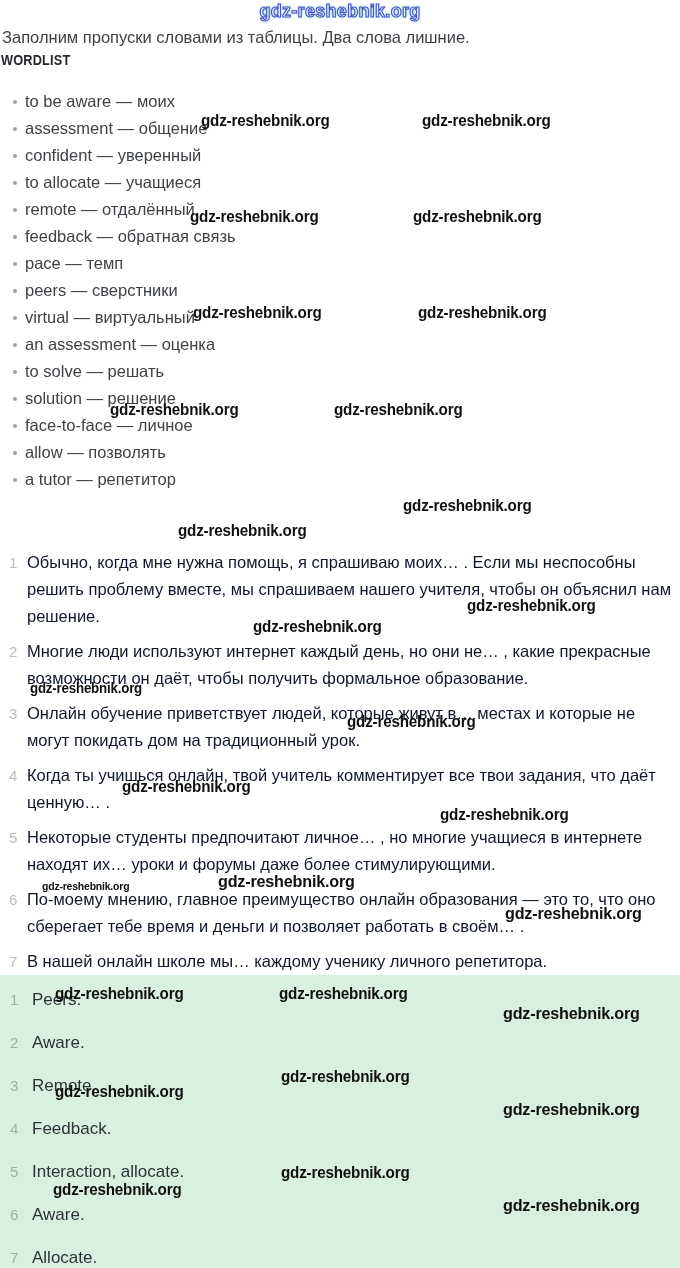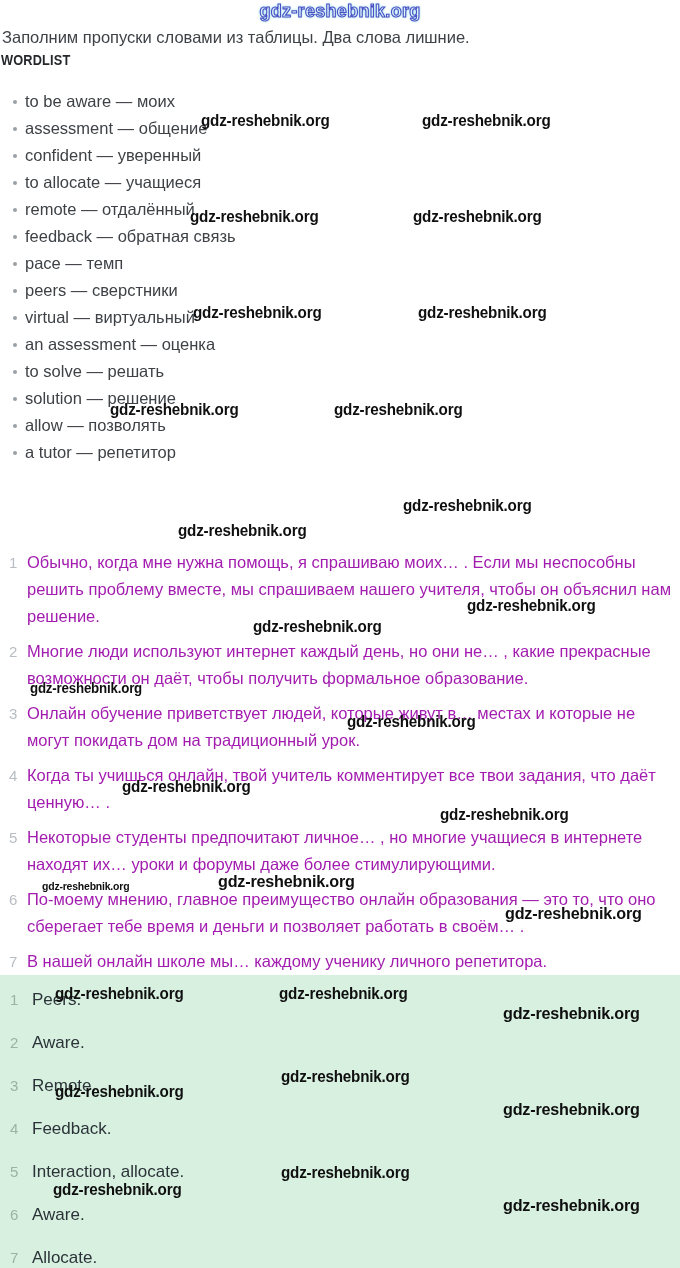--- a/index.html
+++ b/index.html
@@ -51,21 +51,21 @@
   .exercises{
     position:absolute;top:549px;left:0;width:676px;z-index:1;
   }
   .exercise{display:flex;margin:0 0 8px 0;}
   .ex-num{
     flex:0 0 18px;margin-left:9px;
     font-size:15px;color:#b7bdc3;line-height:27px;
   }
   .ex-text{
     margin:0;flex:1;
-    font-size:16.5px;color:#a21caf;line-height:27px;
+    font-size:16.5px;color:#0f172a;line-height:27px;
   }
 
   
   .answers{
     position:absolute;top:975px;left:0;width:680px;height:293px;
     z-index:5;
   }
   .answers-inner{padding-top:15px;}
   .answer-row{display:flex;height:20px;margin-bottom:23px;align-items:baseline;}
   .ans-num{
@@ -103,20 +103,21 @@
       <li>confident — уверенный</li>
       <li>to allocate — учащиеся</li>
       <li>remote — отдалённый</li>
       <li>feedback — обратная связь</li>
       <li>pace — темп</li>
       <li>peers — сверстники</li>
       <li>virtual — виртуальный</li>
       <li>an assessment — оценка</li>
       <li>to solve — решать</li>
       <li>solution — решение</li>
+      <li>face-to-face — личное</li>
       <li>allow — позволять</li>
       <li>a tutor — репетитор</li>
     </ul>
 
   <div class="exercises">
       <div class="exercise">
         <span class="ex-num">1</span>
         <p class="ex-text">Обычно, когда мне нужна помощь, я спрашиваю моих… . Если мы неспособны решить проблему вместе, мы спрашиваем нашего учителя, чтобы он объяснил нам решение.</p>
       </div>
       <div class="exercise">

